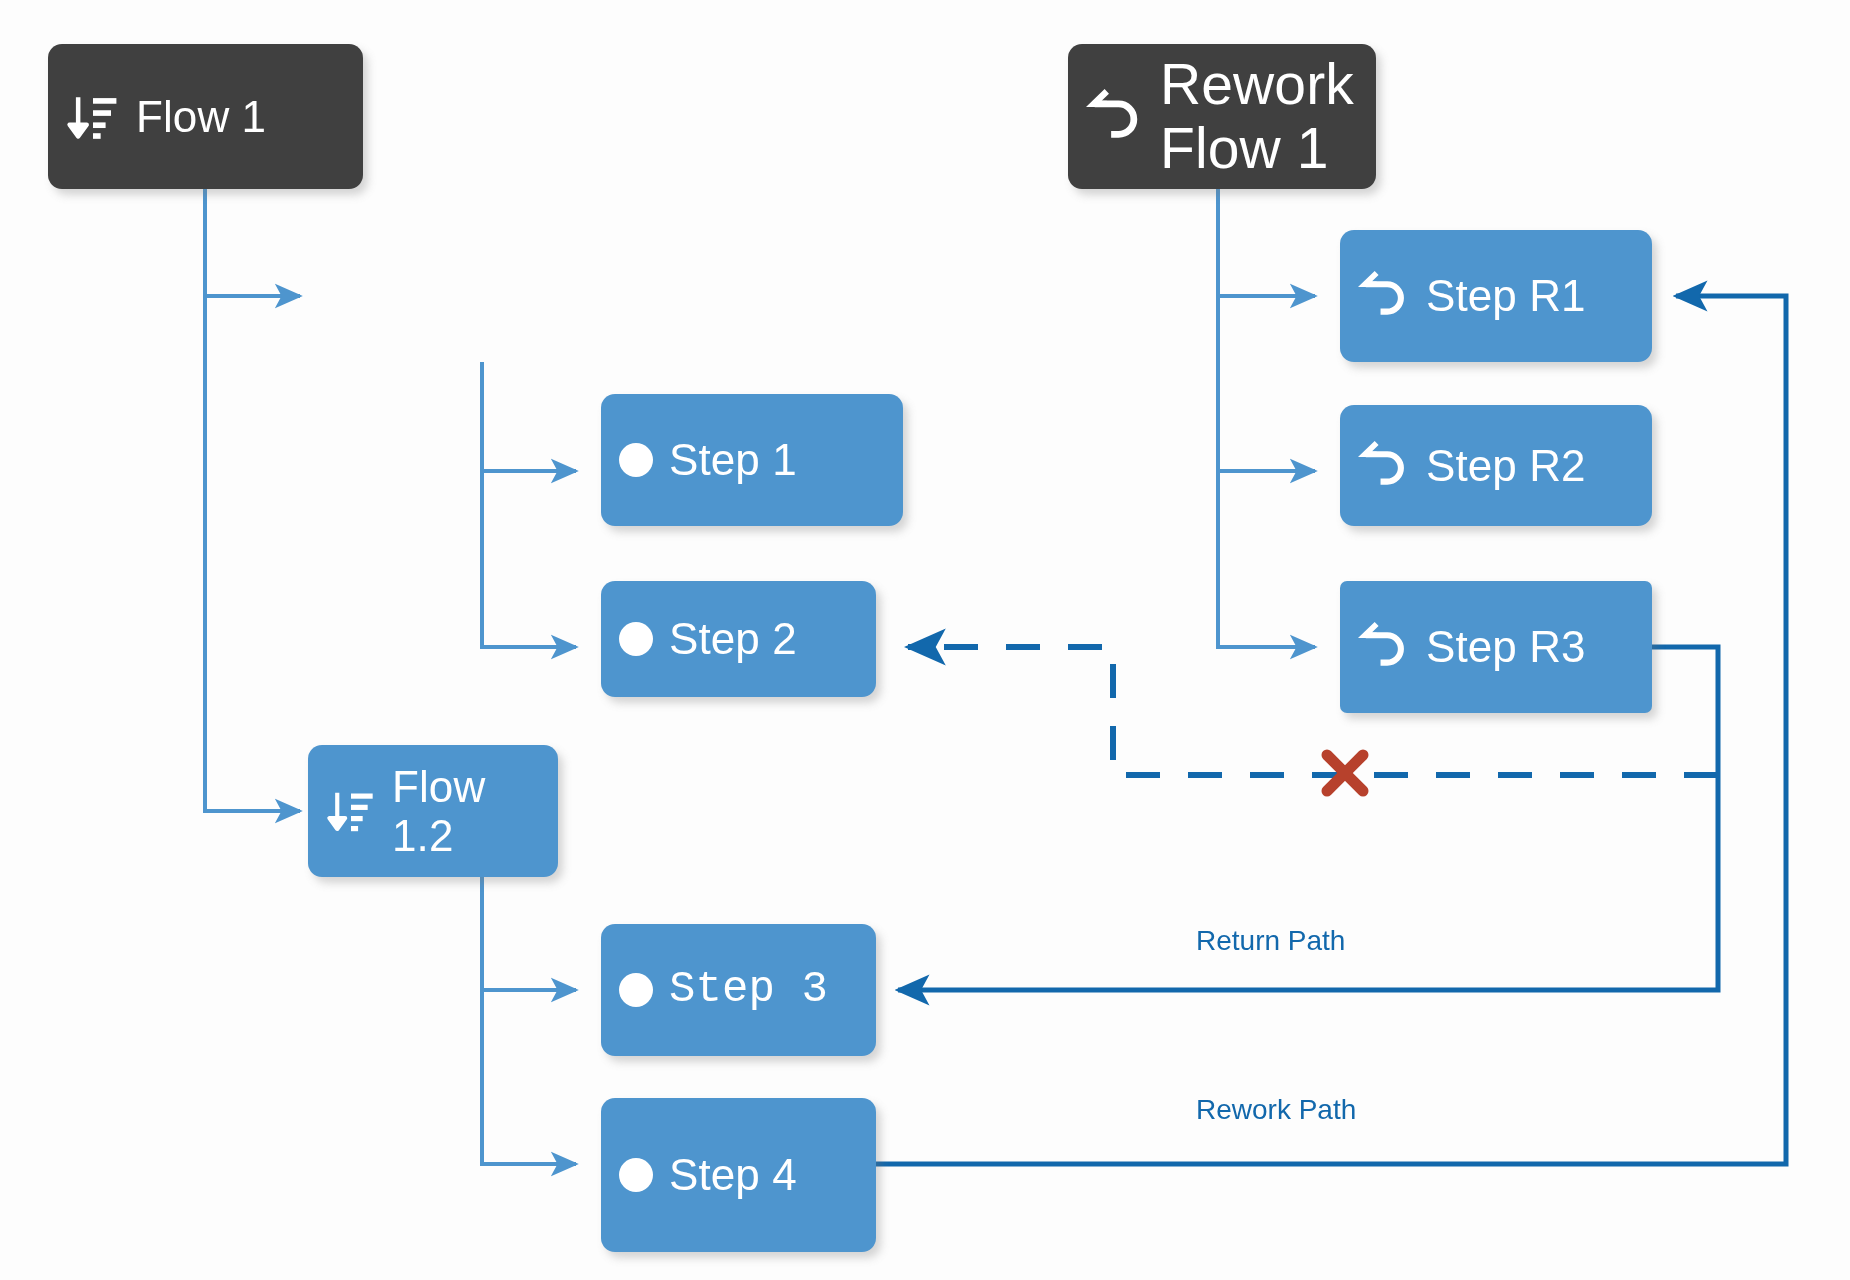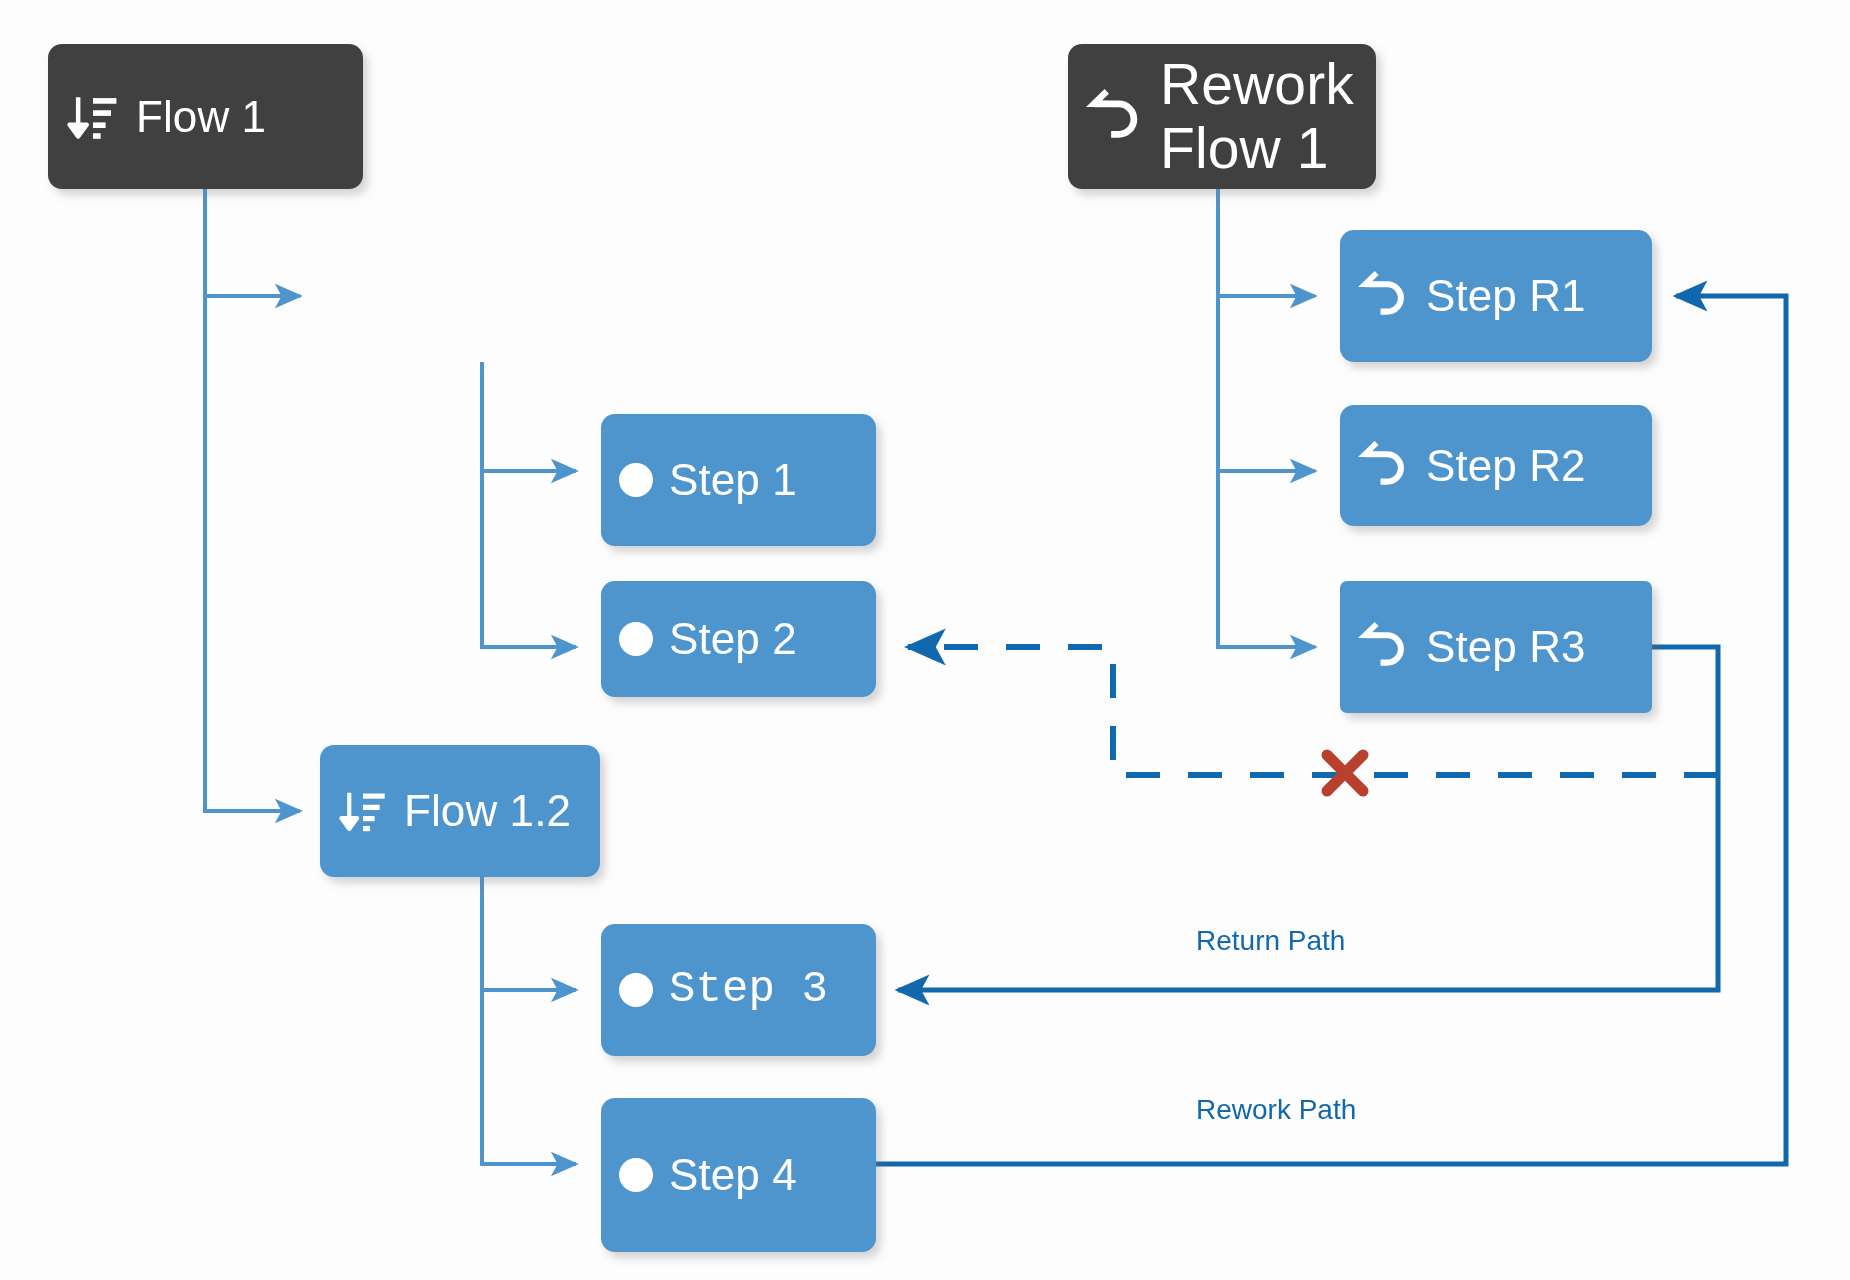--- a/index.html
+++ b/index.html
@@ -140,34 +140,34 @@
         <rect x="12" y="3.6" width="10.4" height="2.5" fill="#ffffff"></rect>
         <rect x="12" y="9.0" width="8.0" height="2.5" fill="#ffffff"></rect>
         <rect x="12" y="14.4" width="5.6" height="2.5" fill="#ffffff"></rect>
         <rect x="12" y="19.2" width="3.4" height="2.5" fill="#ffffff"></rect>
       </svg>
     </span>
     <span class="lbl">Flow 1</span>
   </div>
 
 
-  <div class="node light" style="left:320px; top:745px; width:280px; height:132px;align-items:center;">
+  <div class="node light" style="left:308px; top:745px; width:250px; height:132px;align-items:center;">
     <span class="ico">
       <svg width="50" height="50" viewBox="0 0 24 24" aria-hidden="true">
         <path d="M5.4 3.2 L5.4 17.4 M5.4 20.6 L1.6 15.4 L9.2 15.4 Z" stroke="#ffffff" stroke-width="2" fill="#ffffff" stroke-linejoin="round"></path>
         <rect x="12" y="3.6" width="10.4" height="2.5" fill="#ffffff"></rect>
         <rect x="12" y="9.0" width="8.0" height="2.5" fill="#ffffff"></rect>
         <rect x="12" y="14.4" width="5.6" height="2.5" fill="#ffffff"></rect>
         <rect x="12" y="19.2" width="3.4" height="2.5" fill="#ffffff"></rect>
       </svg>
     </span>
     <span class="lbl">Flow 1.2</span>
   </div>
 
-  <div class="node light" style="left:601px; top:414px; width:275px; height:132px;">
+  <div class="node light" style="left:601px; top:394px; width:302px; height:132px;">
     <span class="ico">
       <span class="dot"></span>
     </span>
     <span class="lbl">Step 1</span>
   </div>
 
   <div class="node light" style="left:601px; top:581px; width:275px; height:116px;">
     <span class="ico">
       <span class="dot"></span>
     </span>

